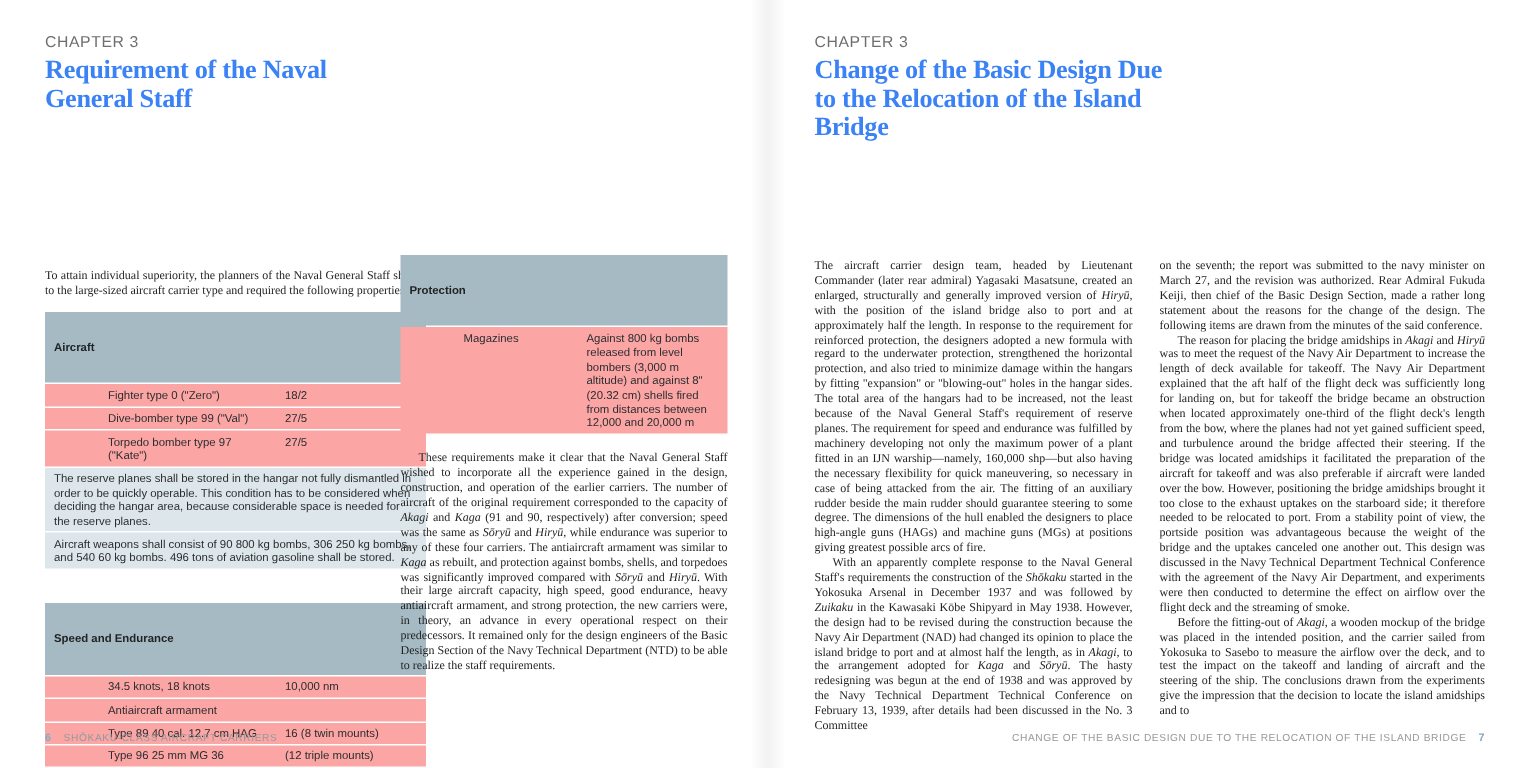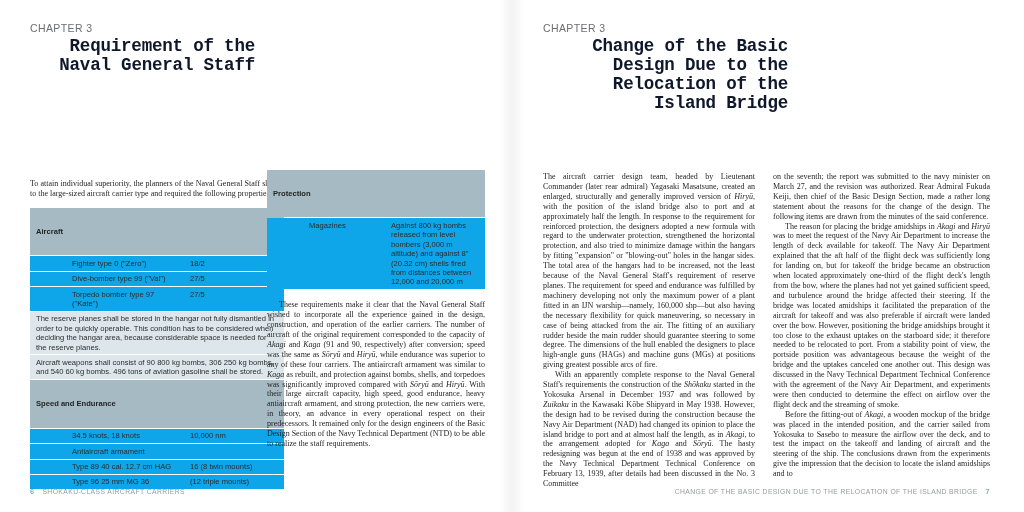--- a/index.html
+++ b/index.html
@@ -2,36 +2,36 @@
 <html><head>
 <meta charset="utf-8">
 <style>
   html,body{margin:0;padding:0;background:#e8e8e8;}
   .spread{position:relative;width:1024px;height:512px;background:#ffffff;overflow:hidden;
           font-family:"Liberation Serif", serif;color:#222222;}
   .gutter{position:absolute;left:500px;top:0;width:24px;height:512px;
           background:linear-gradient(90deg,rgba(0,0,0,0) 0%,rgba(0,0,0,0.05) 50%,rgba(0,0,0,0) 100%);}
   .chapter-label{position:absolute;font-family:"Liberation Sans",sans-serif;font-size:10.5px;
           color:#6d6e71;letter-spacing:0.4px;}
-  .chapter-title{position:absolute;font-family:Liberation Mono, monospace;font-weight:bold;
-          font-size:17.5px;line-height:19px;color:#0f172a;letter-spacing:-0.2px;text-align:right;}
+  .chapter-title{position:absolute;font-family:Liberation Serif, serif;font-weight:bold;
+          font-size:17.5px;line-height:19px;color:#3b82f6;letter-spacing:-0.2px;}
   .col{position:absolute;}
   .body-par{font-size:8px;line-height:9.9px;text-align:justify;color:#1f1f1f;}
   .body-par + .body-par{margin-top:0;}
   .indent{text-indent:12px;}
   .intro{margin-bottom:9px;}
   .dtable{font-family:"Liberation Sans",sans-serif;font-size:7.6px;line-height:9.4px;color:#2b2d2f;}
   .dtable .thead{background:#a6bac3;font-weight:bold;padding:19px 6px;margin-bottom:1px;color:#212426;}
-  .dtable .trow{display:flex;background:#0ea5e9;margin-bottom:1px;padding-left:36px;}
+  .dtable .trow{display:flex;background:#fca5a5;margin-bottom:1px;padding-left:36px;}
   .dtable .cl{flex:none;padding:2.5px 6px;}
   .dtable .cr{flex:1;padding:2.5px 6px;}
   .aircraft .cl,.speed .cl{width:106px;}
   .protection .cl{width:70px;}
   .dtable .tnote{background:#dde6ea;padding:2.5px 6px;margin-bottom:1px;}
-  .mt{margin-top:1px;}
+  .mt{margin-top:23px;}
   .after-table{margin-top:11px;}
   .footer{position:absolute;font-family:"Liberation Sans",sans-serif;font-size:6.8px;
           letter-spacing:0.4px;color:#97999b;white-space:nowrap;}
   .pagenum{color:#84aabf;font-weight:bold;font-size:7.2px;}
   .footer .sep{display:inline-block;width:8px;}
   i{font-style:italic;}
 </style>
 </head>
 <body>
 

